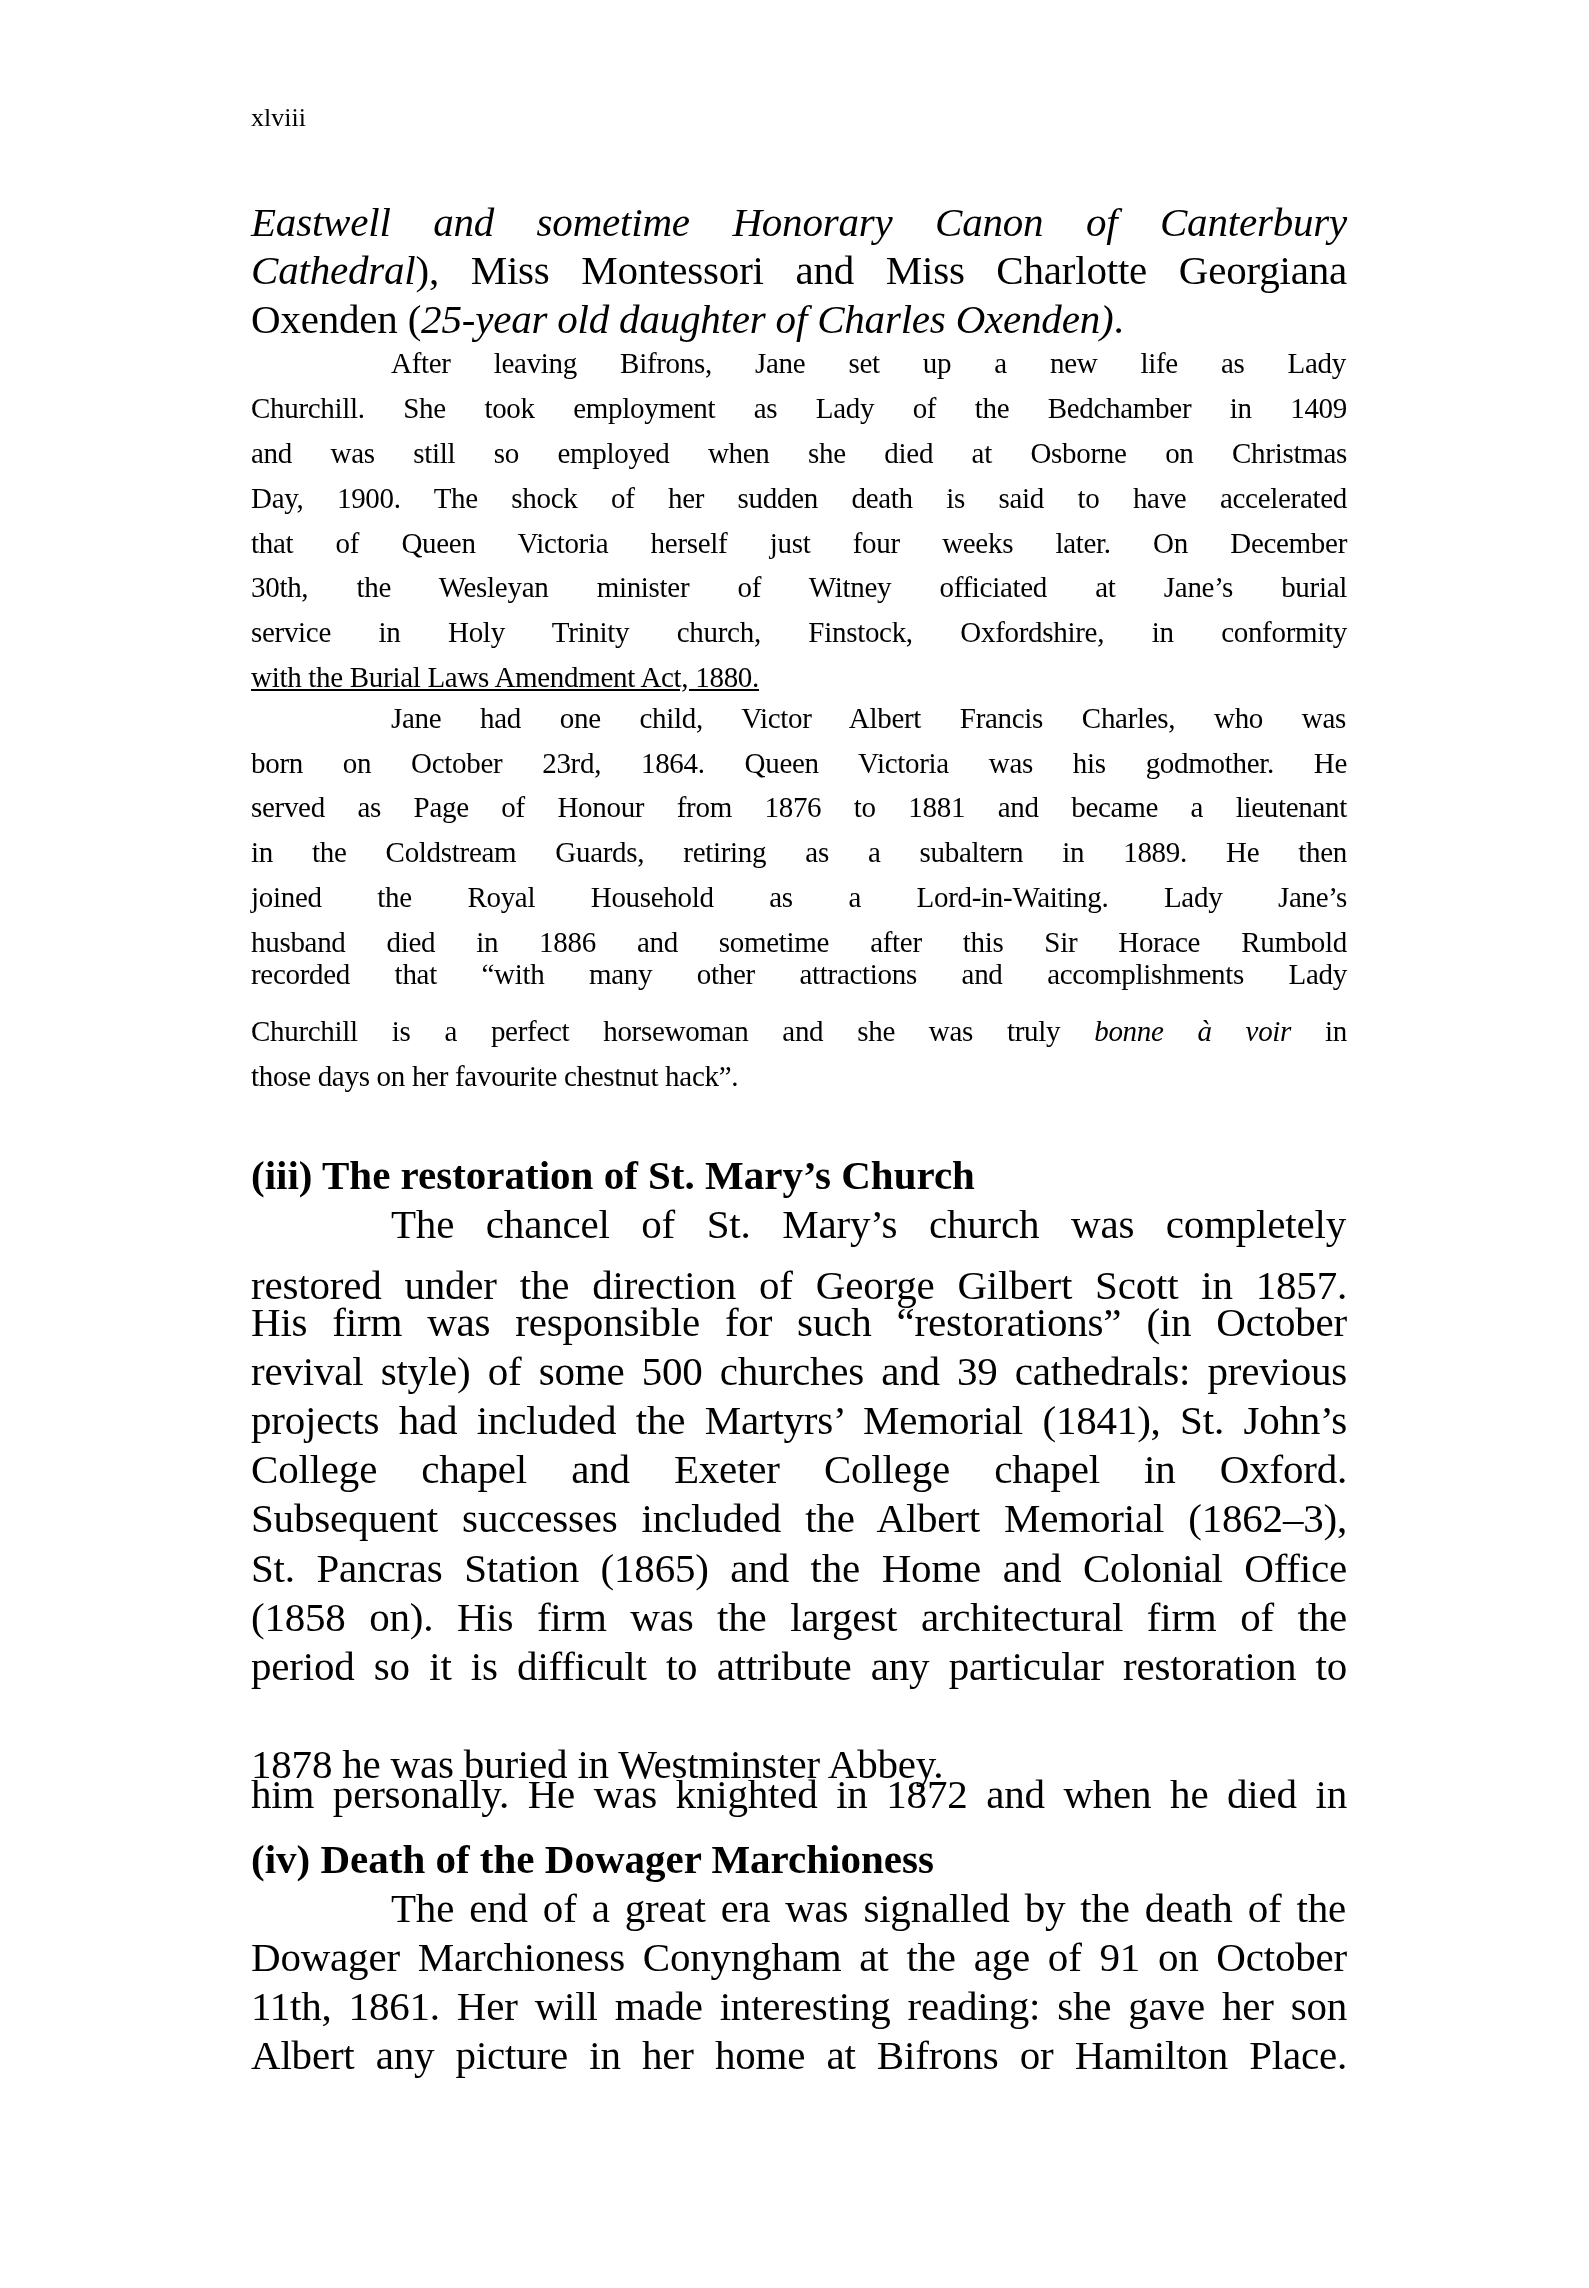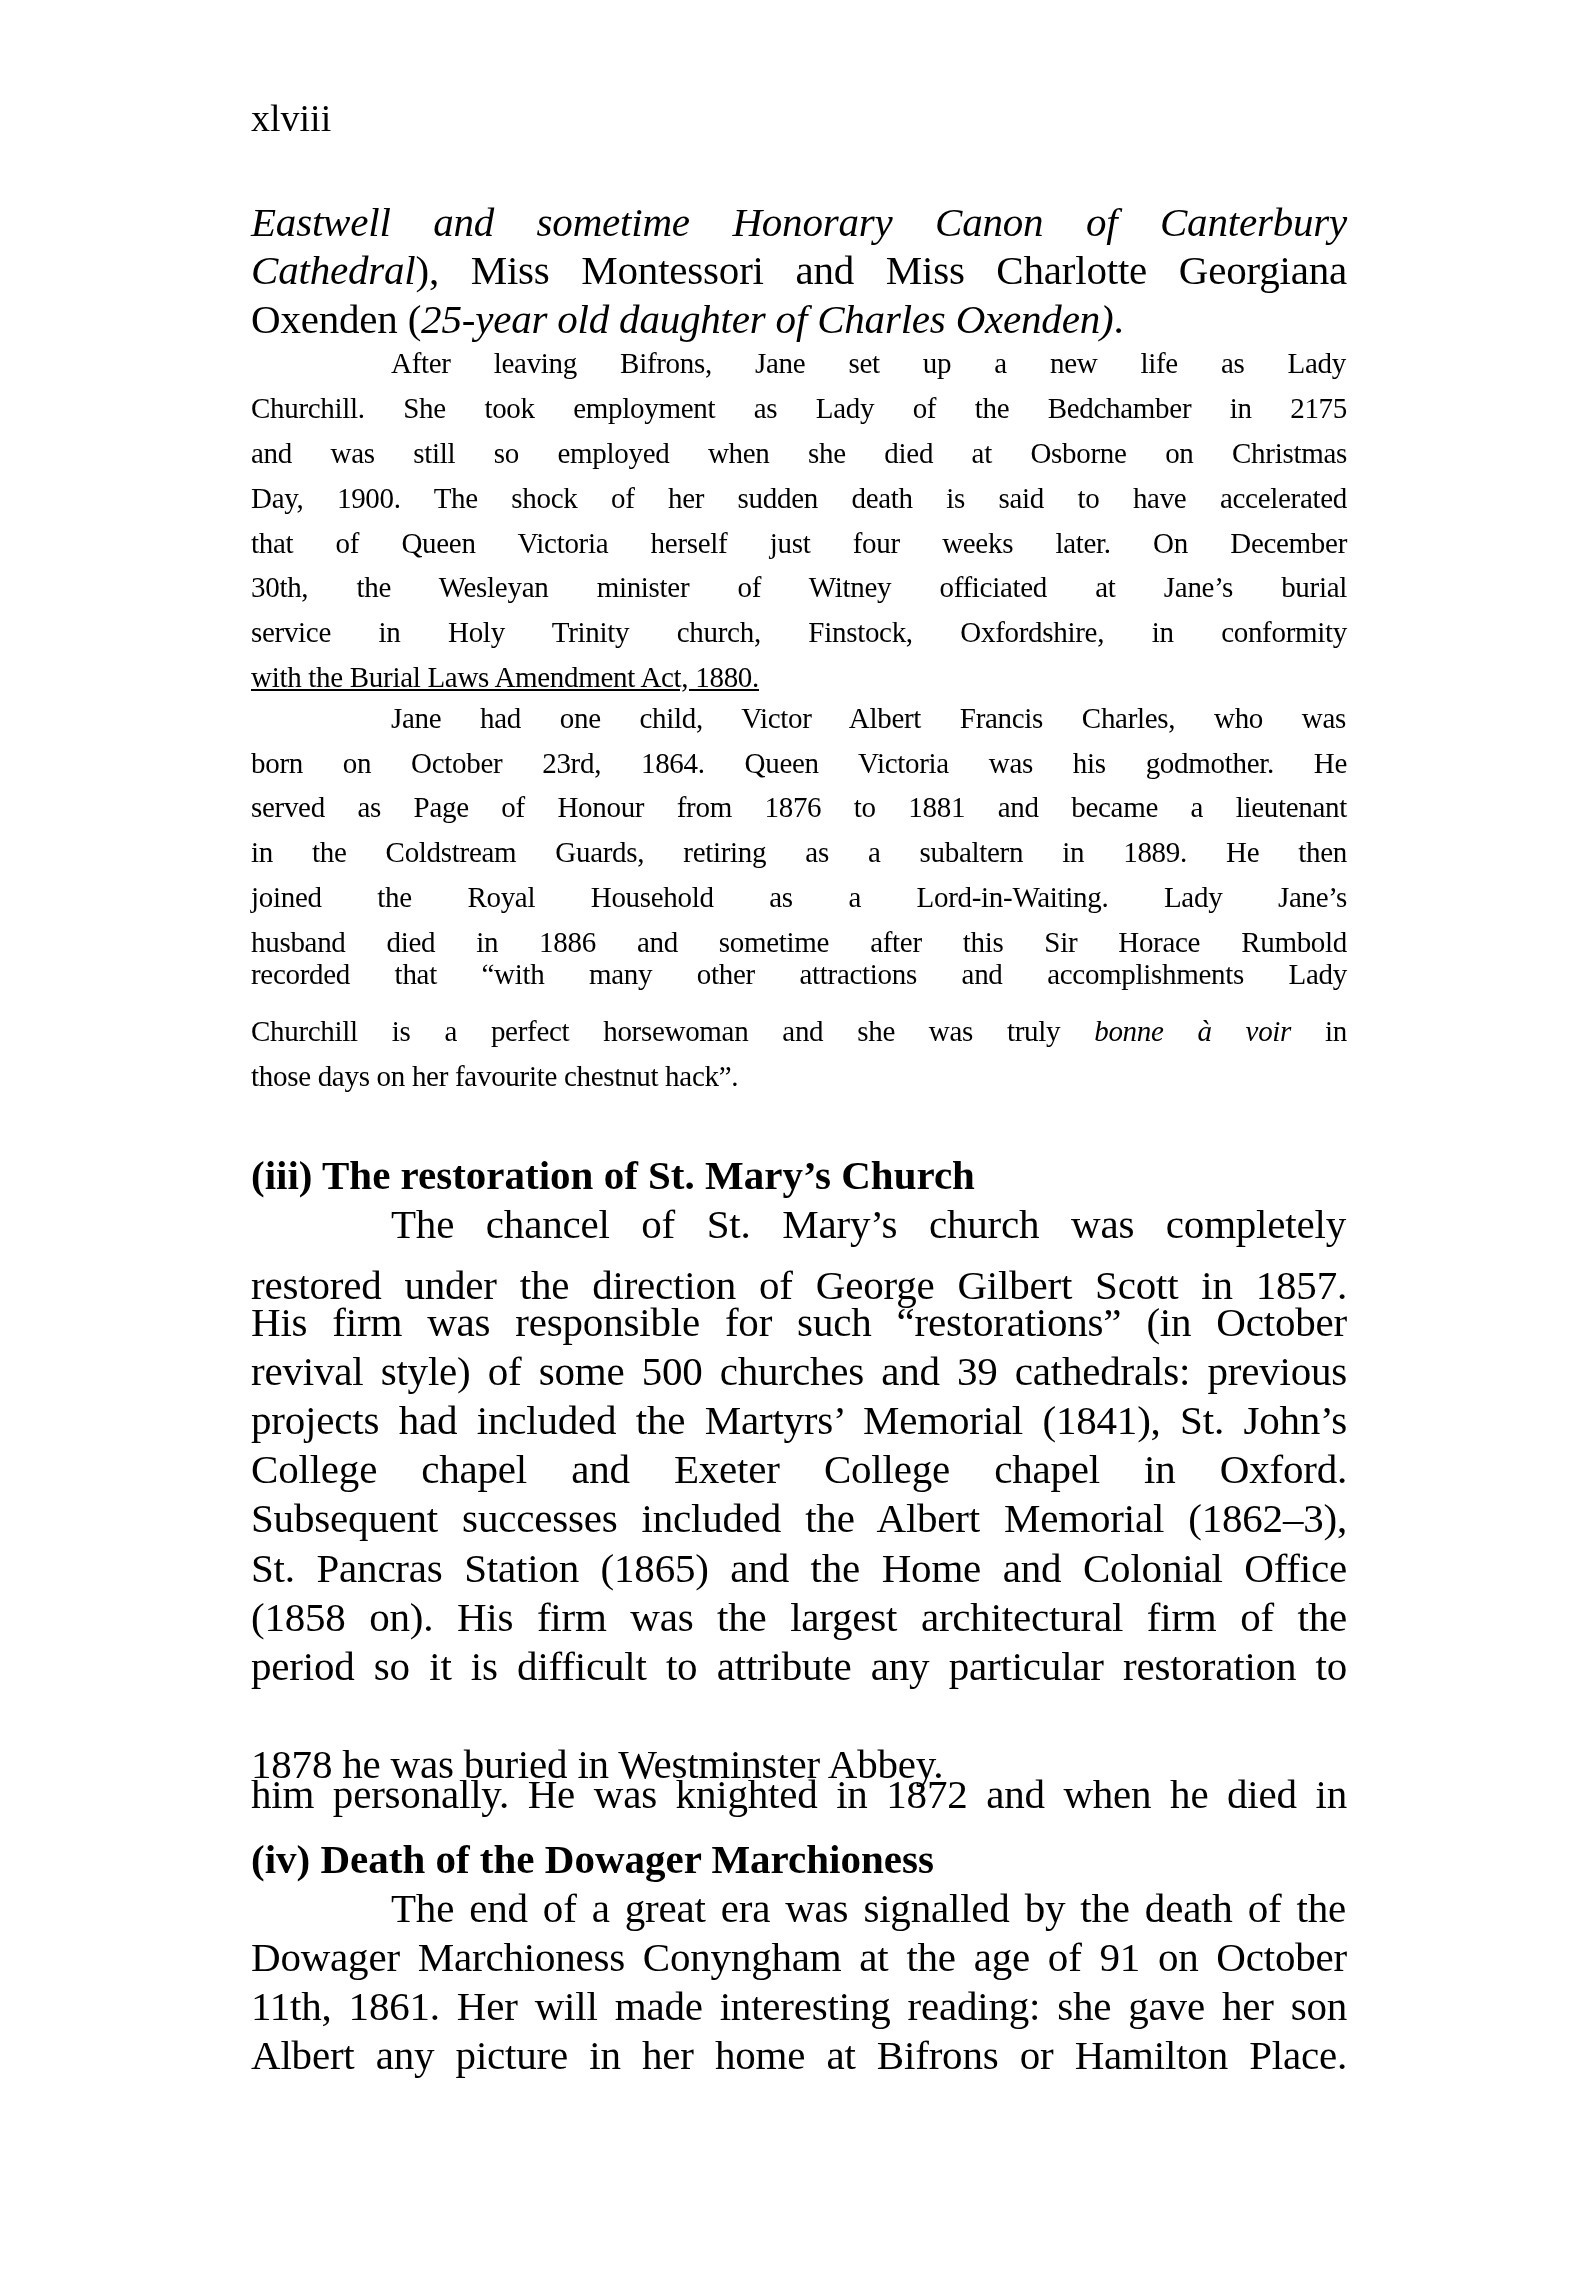--- a/index.html
+++ b/index.html
@@ -1,19 +1,19 @@
 <!DOCTYPE html>
 <html style="font-size:14.8px"><head>
 <meta charset="utf-8">
 <style>
   html, body { margin: 0; padding: 0; background: #ffffff; }
   body { width: 1589px; height: 2289px; position: relative; overflow: hidden;
          font-family: "Liberation Serif", "DejaVu Serif", serif; color: #000; }
   .page { position: absolute; left: 251px; top: 0; width: 1096px; }
-  .pnum { position: absolute; left: 251px; top: 96px; font-size: 38px; line-height: 44px; }
+  .pnum { position: absolute; left: 251px; top: 96px; font-size: 26px; line-height: 44px; }
   .line { position: absolute; left: 0; width: 1096px; white-space: nowrap;
           text-align: justify; text-align-last: justify; }
   .line.last { text-align-last: left; }
   .big { font-size: 41px; height: 49px; line-height: 49px; letter-spacing: -0.2px; }
   .small { font-size: 29px; height: 44px; line-height: 44px; letter-spacing: -0.3px; }
   .indent { padding-left: 140px; width: 955px; left: 0; }
   .heading { font-weight: bold; font-size: 41px; line-height: 49px; position: absolute; left: 0; white-space: nowrap; }
   i { font-style: italic; margin-top: 28px; }
 </style>
 </head>
@@ -22,21 +22,21 @@
 <div class="pnum">xlviii</div>
 
 <div class="page">
   <div id="p0">
       <div class="line big" style="top: 198px;"><i>Eastwell and sometime Honorary Canon of Canterbury</i></div>
       <div class="line big" style="top: 246px;"><i>Cathedral</i><span>), Miss Montessori and Miss Charlotte Georgiana</span></div>
       <div class="line big last" style="top: 295px;"><span>Oxenden (</span><i>25-year old daughter of Charles Oxenden)</i><span>.</span></div>
     </div>
   <div id="p1">
       <div class="line small indent" style="top: 341px;">After leaving Bifrons, Jane set up a new life as Lady</div>
-      <div class="line small" style="top: 386px;">Churchill.  She took employment as Lady of the Bedchamber in 2175</div>
+      <div class="line small" style="top: 386px;">Churchill.  She took employment as Lady of the Bedchamber in 1409</div>
       <div class="line small" style="top: 431px;">and was still so employed when she died at Osborne on Christmas</div>
       <div class="line small" style="top: 476px;">Day, 1900.  The shock of her sudden death is said to have accelerated</div>
       <div class="line small" style="top: 521px;">that of Queen Victoria herself just four weeks later.  On December</div>
       <div class="line small" style="top: 565px;">30th, the Wesleyan minister of Witney officiated at Jane’s burial</div>
       <div class="line small" style="top: 610px;">service in Holy Trinity church, Finstock, Oxfordshire, in conformity</div>
       <div class="line small last" style="top: 655px; text-decoration: underline;">with the Burial Laws Amendment Act, 1880.</div>
     </div>
   <div id="p2">
       <div class="line small indent" style="top: 696px;"><span>Jane had one child, Victor Albert Francis Charles, who was</span></div>
       <div class="line small" style="top: 741px;"><span>born on October 23rd, 1864.  Queen Victoria was his godmother.  He</span></div>

